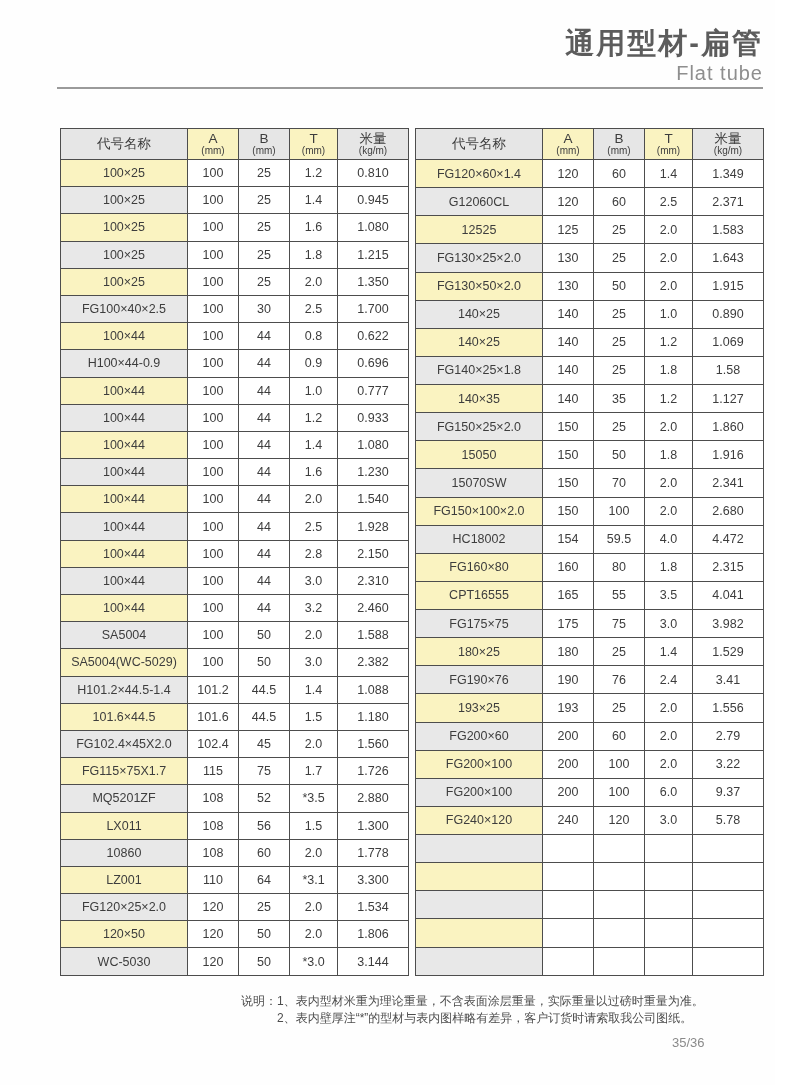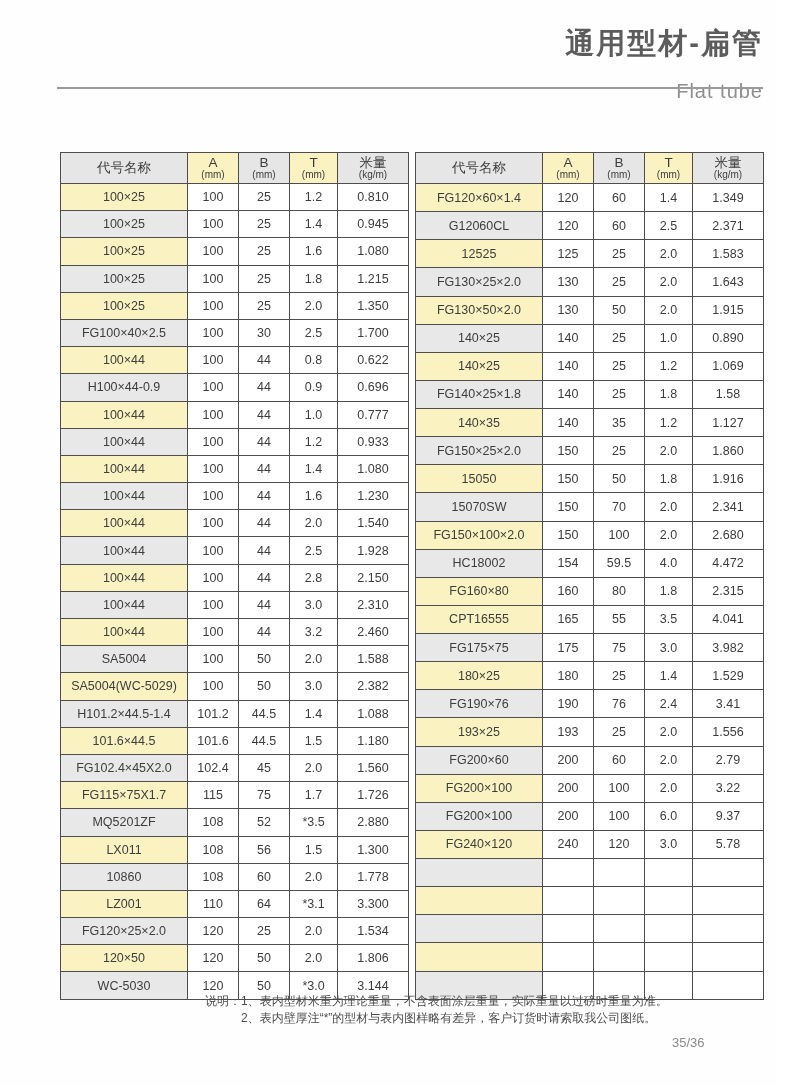--- a/index.html
+++ b/index.html
@@ -7,26 +7,26 @@
     width:800px; height:1085px;
     background:#ffffff;
     font-family:"Liberation Sans","DejaVu Sans",sans-serif;
     overflow:hidden;
   }
   .page { position:relative; width:769px; height:1085px; background:#fefefe;padding-left:6px; }
 
   
   .header-block { position:absolute; top:26px; left:60px; width:703px; text-align:right; }
   .title-zh { font-size:29px; font-weight:bold; color:#5c5c5c; letter-spacing:2px; line-height:34px; }
-  .title-en { font-size:20px; color:#8e8e8e; line-height:24px; margin-top:19px; letter-spacing:1px; }
+  .title-en { font-size:20px; color:#8e8e8e; line-height:24px; margin-top:1px; letter-spacing:1px; }
   .rule { position:absolute; top:87px; left:57px; width:706px; height:2px; background:#9a9a9a; }
 
   
   .tables { position:absolute; top:128px; left:60px; display:flex; gap:6px; }
-  table { border-collapse:collapse; table-layout:fixed;margin-top:24px; }
+  table { border-collapse:collapse; table-layout:fixed; }
   col.c-name { width:127px; }
   col.c-a { width:51px; }
   col.c-b { width:51px; }
   col.c-t { width:48px; }
   col.c-w { width:71px; }
   th, td {
     border:1px solid #4d4d4d;
     text-align:center; vertical-align:middle;
     font-size:12.5px; color:#3d3d3d;
     padding:0; overflow:hidden; white-space:nowrap;
@@ -34,21 +34,21 @@
   th { height:30px; font-weight:normal; background:#e6e6e6; }
   td { height:26.2px; background:#ffffff; }
   .h-main { font-size:13.5px; line-height:14px; color:#3d3d3d; }
   .h-unit { font-size:10px; line-height:10px; color:#3d3d3d; }
   th.yellow { background:#faf3c1; }
   td.name.yellow { background:#faf3c1; }
   td.name.grey { background:#e8e8e8; }
 
   
   .notes { position:absolute; top:993px; left:205px; display:flex; font-size:12px; color:#4c4c4c; line-height:16.5px; }
-  .notes .label { white-space:nowrap; }
+  .notes .label { white-space:nowrap;margin-left:36px; }
   .page-num { position:absolute; top:1035px; left:672px; font-size:13px; color:#8a8a8a; }
 </style>
 </head>
 <body>
 
 <div class="page">
 
   <div class="header-block">
     <div class="title-zh">通用型材-扁管</div>
     <div class="title-en">Flat tube</div>

